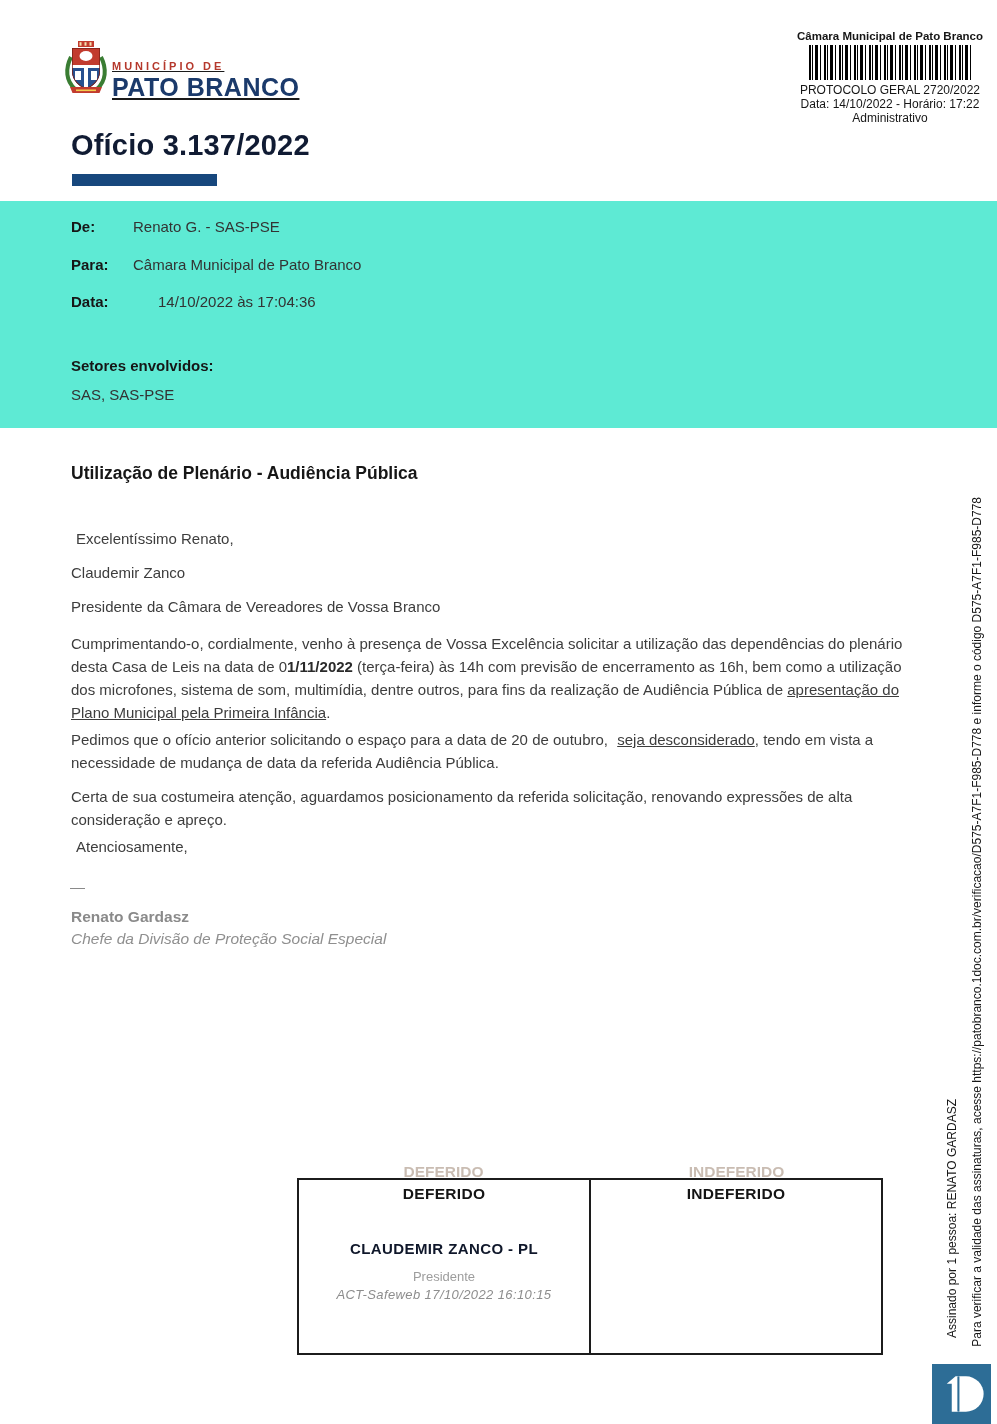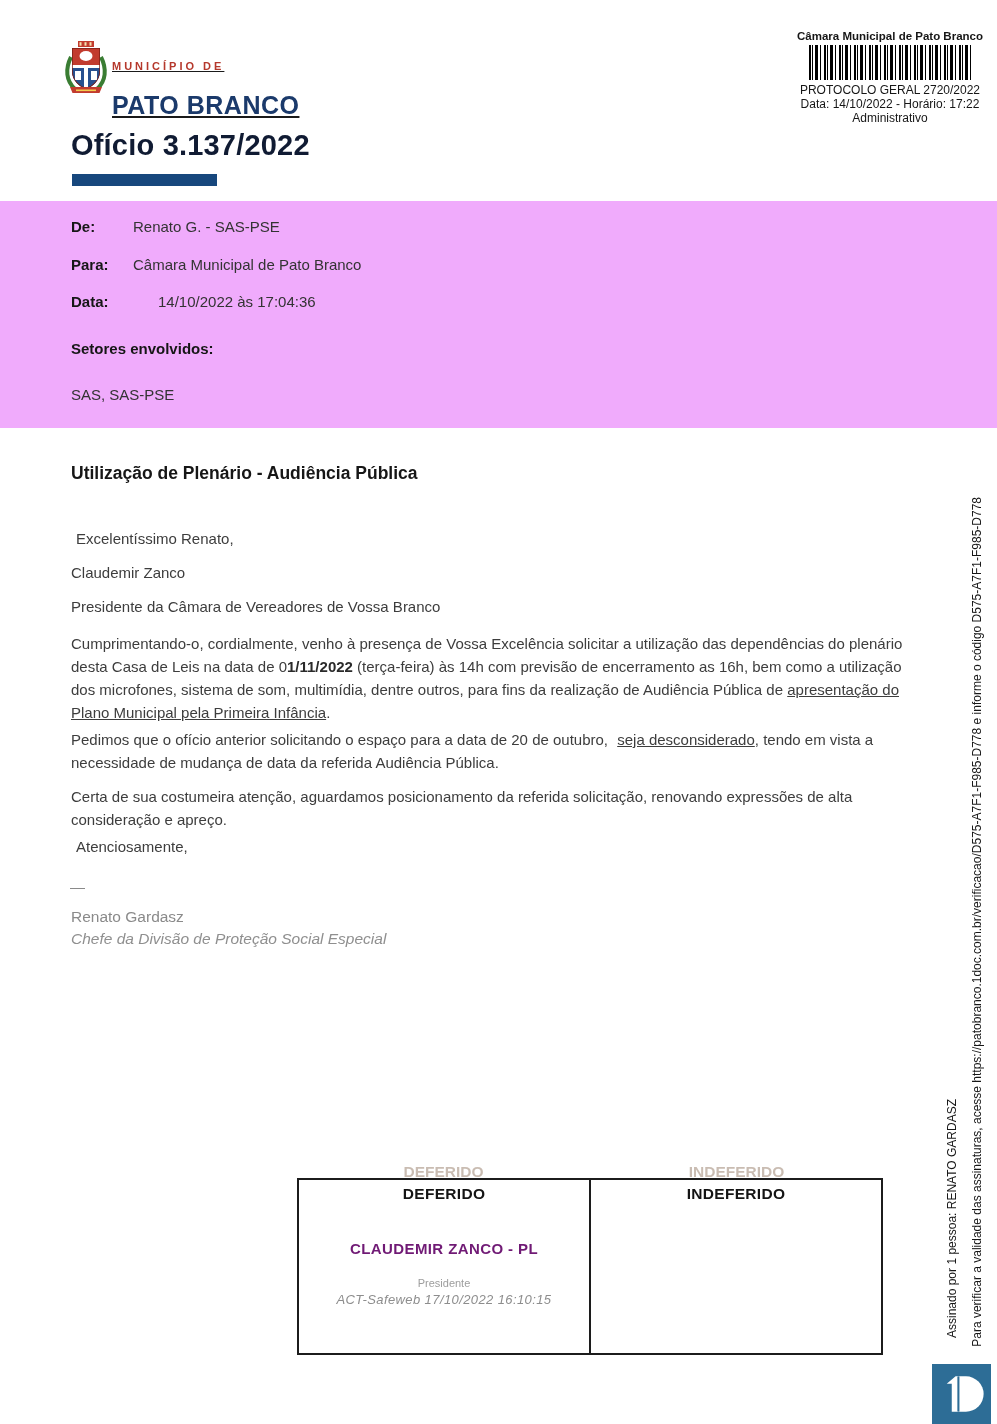--- a/index.html
+++ b/index.html
@@ -5,72 +5,72 @@
   html,body { margin:0; padding:0; background:#ffffff; }
   .page {
     position:relative; width:997px; height:1424px; background:#ffffff;
     font-family:"Liberation Sans", sans-serif; overflow:hidden; color:#1a1a1a;
   }
 
   
   .crest { position:absolute; left:63px; top:41px; width:46px; height:56px; }
   .brand { position:absolute; left:112px; top:60px;text-decoration:underline; }
   .brand-top { color:#b5382c; font-size:11px; font-weight:bold; letter-spacing:3px; }
-  .brand-main { color:#1b3a6b; font-size:25px; font-weight:bold; letter-spacing:0.5px; margin-top:19px; }
+  .brand-main { color:#1b3a6b; font-size:25px; font-weight:bold; letter-spacing:0.5px; margin-top:1px; }
 
   .stamp { position:absolute; left:795px; top:30px; width:190px; text-align:center; color:#161616; }
   .stamp-org { font-size:11.5px; font-weight:bold; }
   .barcode {
     height:35px; margin:3px 14px 3px 14px;
     background-image:
       repeating-linear-gradient(90deg,
         #000 0 2px, transparent 2px 3px,
         #000 3px 4px, transparent 4px 6px,
         #000 6px 9px, transparent 9px 11px,
         #000 11px 12px, transparent 12px 15px);
   }
   .stamp-line { font-size:12px; font-weight:normal; line-height:14px; }
 
   
   .doc-title { position:absolute; left:71px; top:129px; font-size:29px; font-weight:bold; color:#101b33; letter-spacing:0.2px; }
   .title-bar { position:absolute; left:72px; top:174px; width:145px; height:12px; background:#17477d; }
 
   
-  .meta-box { position:absolute; left:0; top:201px; width:997px; height:227px; background:#f0abfc; }
+  .meta-box { position:absolute; left:0; top:201px; width:997px; height:227px; background:#5eead4; }
   .meta-row { position:absolute; left:71px; font-size:15px; display:flex; }
   .meta-label { font-weight:bold; color:#161616; width:62px; flex:none; }
   .meta-value { color:#333333; }
   .meta-strong { position:absolute; left:71px; font-size:15px; font-weight:bold; color:#161616; }
   .meta-plain  { position:absolute; left:71px; font-size:15px; color:#333333; }
 
   
   .abs { position:absolute; }
   .subject { left:71px; top:463px; font-size:17.5px; font-weight:bold; color:#161616; }
   .bodyline { font-size:15px; color:#3d3d3d; }
   .para { left:71px; width:856px; font-size:15px; line-height:23px; color:#3d3d3d; }
   .b { font-weight:bold; color:#2a2a2a; }
   .u { text-decoration:underline; }
   .u-gap { margin-left:5px; }
 
   .sig-dash { left:70px; top:878px; font-size:15px; color:#8a8a8a; }
-  .sig-name { left:71px; top:908px; font-size:15.5px; font-weight:normal; color:#8a8a8a; }
+  .sig-name { left:71px; top:908px; font-size:15.5px; font-weight:bold; color:#8a8a8a; }
   .sig-role { left:71px; top:930px; font-size:15.5px; font-style:italic; color:#8f8f8f; }
 
   
   .ghost-header { position:absolute; left:297px; top:1163px; width:586px; display:flex;
                   opacity:0.4; filter:blur(0.6px); color:#7a5a40; font-weight:bold; font-size:15.5px; }
   .ghost-header > div { flex:1; text-align:center; }
   .decision-table { position:absolute; left:297px; top:1178px; width:586px; height:177px;
                     border:2px solid #1c1c1c; display:flex; box-sizing:border-box; background:#fff; }
   .dt-col { flex:1; position:relative; }
   .dt-col-left { border-right:2px solid #1c1c1c; }
   .dt-header { text-align:center; font-weight:bold; font-size:15.5px; color:#141414; padding-top:5px; letter-spacing:0.3px; }
   .dt-sign { position:absolute; top:60px; left:0; width:100%; text-align:center; }
-  .dt-sign-name { font-size:15px; font-weight:bold; color:#701a75; letter-spacing:0.4px; }
-  .dt-sign-role { font-size:11px; color:#9d9d9d; margin-top:20px; }
+  .dt-sign-name { font-size:15px; font-weight:bold; color:#0f172a; letter-spacing:0.4px; }
+  .dt-sign-role { font-size:13px; color:#9d9d9d; margin-top:12px; }
   .dt-sign-cert { font-size:13px; color:#8d8d8d; font-style:italic; margin-top:3px; letter-spacing:0.4px; }
 
   
   .vtext { position:absolute; writing-mode:vertical-rl; transform:rotate(180deg);
            font-size:12px; color:#161616; white-space:nowrap; }
   .vtext-1 { right:38px; bottom:86px; }
   .vtext-2 { right:13px; bottom:77px; }
 
   
   .onedoc { position:absolute; right:6px; bottom:0; width:59px; height:60px; background:#2d6d96; }
@@ -125,21 +125,21 @@
       <span class="meta-value">Renato G. - SAS-PSE</span>
     </div>
     <div class="meta-row" style="top:55px;">
       <span class="meta-label">Para:</span>
       <span class="meta-value">Câmara Municipal de Pato Branco</span>
     </div>
     <div class="meta-row" style="top:92px;gap:25px;">
       <span class="meta-label">Data:</span>
       <span class="meta-value">14/10/2022 às 17:04:36</span>
     </div>
-    <div class="meta-strong" style="top:139px;">Setores envolvidos:</div>
+    <div class="meta-strong" style="top:156px;">Setores envolvidos:</div>
     <div class="meta-plain" style="top:185px;">SAS, SAS-PSE</div>
   </div>
 
   <div class="abs subject">Utilização de Plenário - Audiência Pública</div>
 
   <div class="abs bodyline" style="left:76px; top:530px;">Excelentíssimo Renato,</div>
   <div class="abs bodyline" style="left:71px; top:564px;">Claudemir Zanco</div>
   <div class="abs bodyline" style="left:71px; top:598px;">Presidente da Câmara de Vereadores de Vossa Branco</div>
 
   <div class="abs para" style="top:632px;"><span>Cumprimentando-o, cordialmente, venho à presença de Vossa Excelência solicitar a utilização das dependências do plenário desta Casa de Leis na data de 0</span><span class="b">1/11/2022</span><span> (terça-feira) às 14h com previsão de encerramento as 16h, bem como a utilização dos microfones, sistema de som, multimídia, dentre outros, para fins da realização de Audiência Pública de </span><span class="u">apresentação do Plano Municipal pela Primeira Infância</span><span>.</span></div>

